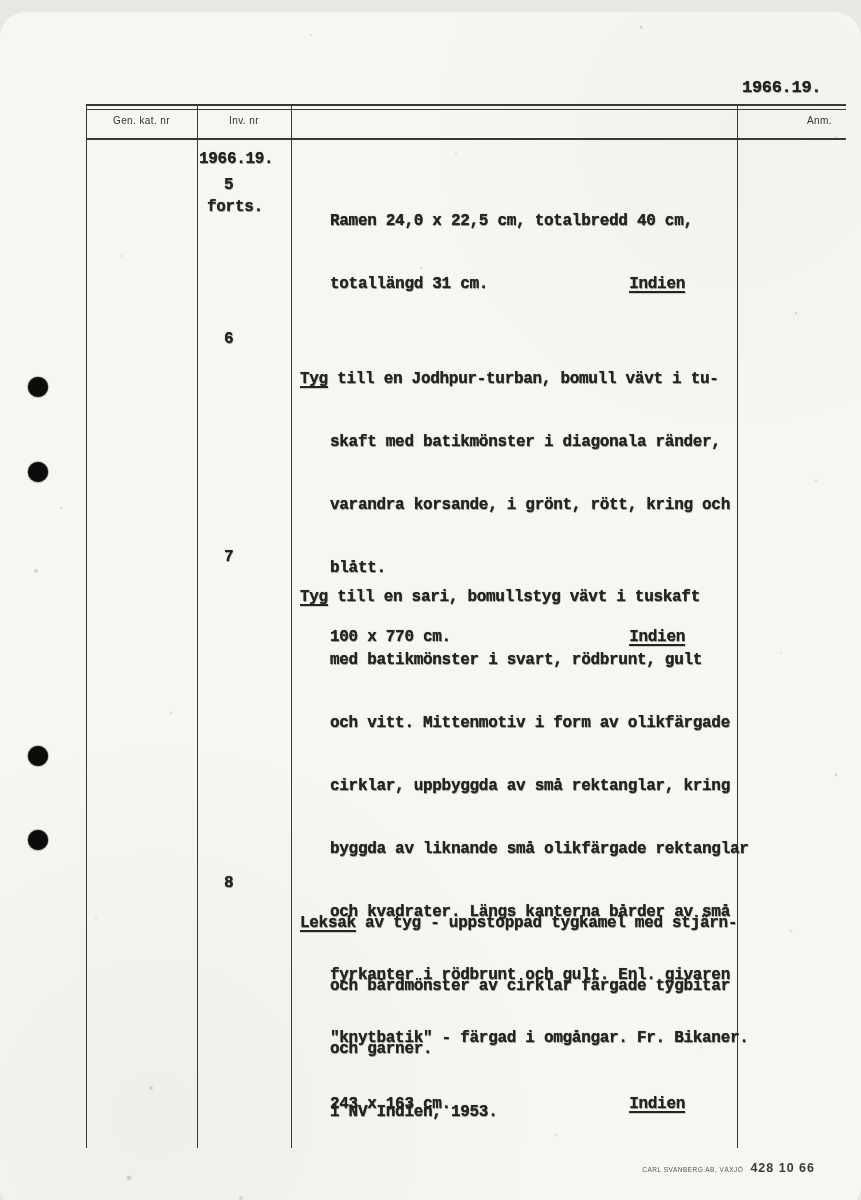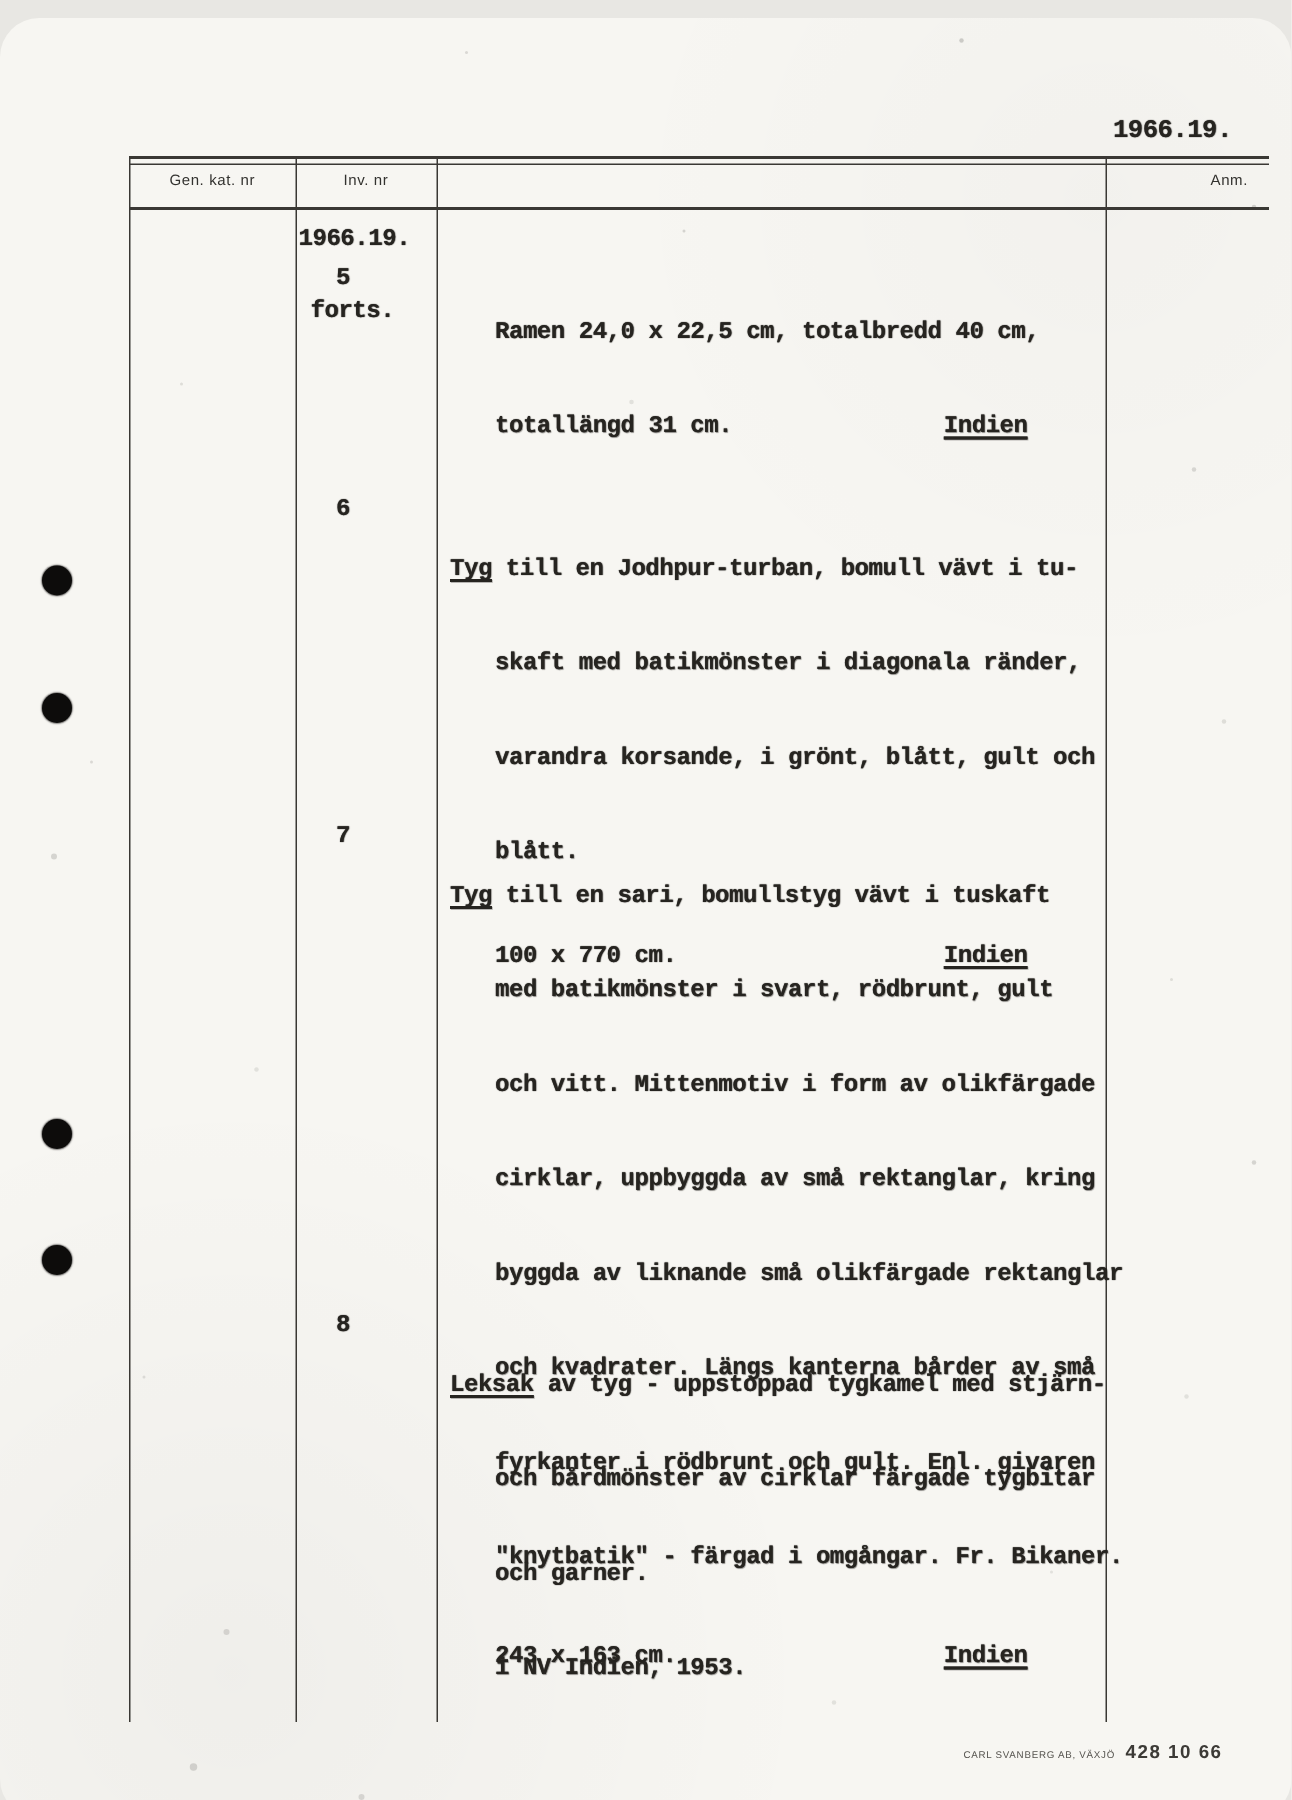--- a/index.html
+++ b/index.html
@@ -129,21 +129,21 @@
     <div class="line cont">Ramen 24,0 x 22,5 cm, totalbredd 40 cm,</div>
     <div class="dim-row">
       <span>totallängd 31 cm.</span>
       <span class="u">Indien</span>
     </div>
   </div>
 
   <div class="entry tw" style="top:318px;">
     <div class="line"><span class="u">Tyg</span><span> till en Jodhpur-turban, bomull vävt i tu-</span></div>
     <div class="line cont">skaft med batikmönster i diagonala ränder,</div>
-    <div class="line cont">varandra korsande, i grönt, blått, gult och</div>
+    <div class="line cont">varandra korsande, i grönt, rött, kring och</div>
     <div class="line cont">blått.</div>
     <div class="dim-row" style="margin-top:6px;">
       <span>100 x 770 cm.</span>
       <span class="u">Indien</span>
     </div>
   </div>
 
   <div class="entry tw" style="top:536px;">
     <div class="line"><span class="u">Tyg</span><span> till en sari, bomullstyg vävt i tuskaft</span></div>
     <div class="line cont">med batikmönster i svart, rödbrunt, gult</div>

